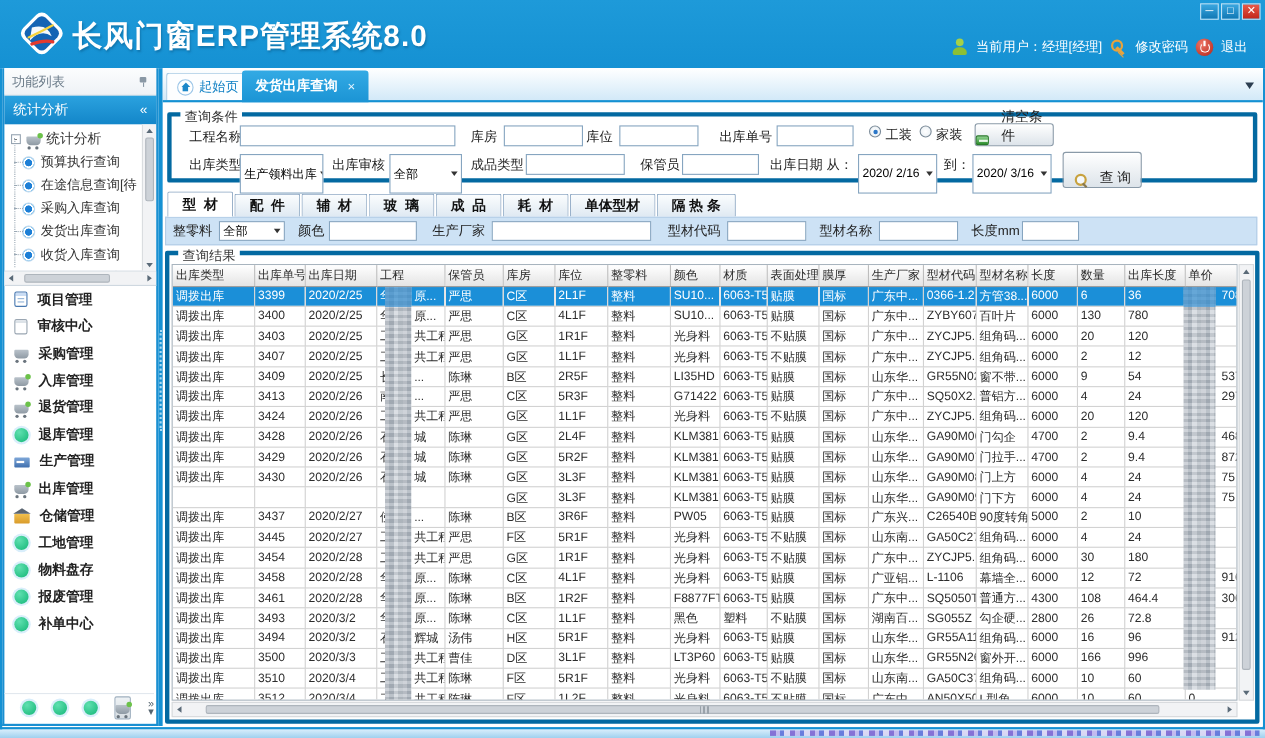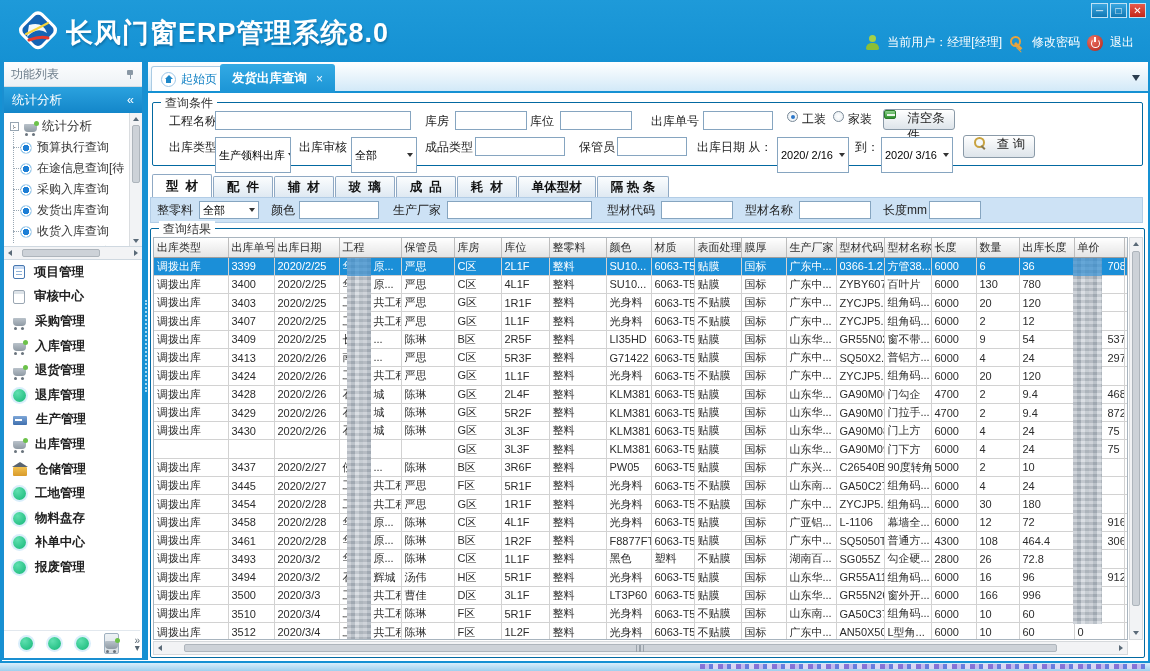--- a/index.html
+++ b/index.html
@@ -79,31 +79,31 @@
   .tabstrip{position:absolute;left:0;top:0;width:100%;height:31px;background:linear-gradient(#ffffff,#d2e9f8);border-bottom:2px solid #1591d3}
   .tab-home{position:absolute;left:3px;top:4px;height:25px;background:#fdfeff;border:1px solid #aacbe4;border-bottom:none;border-radius:3px 3px 0 0;display:flex;align-items:center;gap:5px;padding:0 9px;font-size:12px;color:#1080c4}
   .home-icon{width:15px;height:15px;border-radius:50%;background:#fff;border:1px solid #9cc6e8;position:relative}
   .home-icon::before{content:'';position:absolute;left:2.5px;top:2px;border-left:4px solid transparent;border-right:4px solid transparent;border-bottom:4px solid #1e88c9}
   .home-icon::after{content:'';position:absolute;left:4px;top:6px;width:5px;height:4px;background:#1e88c9}
   .tab-active{position:absolute;left:72px;top:2px;height:29px;background:linear-gradient(#33aae4,#1b94d5);border-radius:3px 3px 0 0;display:flex;align-items:center;gap:9px;padding:0 12px;font-size:12.5px;font-weight:bold;color:#fff}
   .tab-close{font-weight:normal;font-size:12px;color:#e8f6ff;cursor:default}
   .tabs-dd{position:absolute;right:8px;top:13px;border-left:4px solid transparent;border-right:4px solid transparent;border-top:6px solid #2c3e50}
 
   
-  .group{position:absolute;border:1px solid #0369a1;border-radius:2px;background:#fff}
+  .group{position:absolute;border:4px solid #0369a1;border-radius:2px;background:#fff}
   .group-title{position:absolute;top:-8px;left:8px;background:#fff;padding:0 4px;font-size:12px;color:#333}
   #querybox{left:4px;top:40px;width:991px;height:64px}
   .ql{position:absolute;font-size:12px;color:#222;height:20px;line-height:20px;white-space:nowrap}
   .qi{position:absolute;height:19px;border:1px solid #86a5c0;background:#fff;font-size:11px;padding:0 3px;line-height:17px}
   .qsel{position:absolute;height:36px;border:1px solid #86a5c0;background:#fff;font-size:11px;display:flex;align-items:center;justify-content:space-between;padding:0 3px;white-space:nowrap;overflow:hidden}
   .dd{flex:none;border-left:3.5px solid transparent;border-right:3.5px solid transparent;border-top:4.5px solid #333;margin-left:3px}
   .radio-wrap{position:absolute;display:flex;align-items:flex-start;gap:4px;font-size:12px;color:#222;height:20px}
   .radio{width:11px;height:11px;border-radius:50%;border:1px solid #7a8a98;background:radial-gradient(#fff,#e6edf2);position:relative}
   .radio.on::after{content:'';position:absolute;left:2.5px;top:2.5px;width:4px;height:4px;border-radius:50%;background:#2c77c8}
-  .btn{position:absolute;display:flex;align-items:flex-start;gap:11px;justify-content:center;border:1px solid #8a9aa8;border-radius:3px;background:linear-gradient(#ffffff,#dde4ea);font-size:12.5px;color:#222;box-shadow:inset 0 1px 0 #fff;cursor:default}
+  .btn{position:absolute;display:flex;align-items:flex-end;gap:11px;justify-content:center;border:1px solid #8a9aa8;border-radius:3px;background:linear-gradient(#ffffff,#dde4ea);font-size:12.5px;color:#222;box-shadow:inset 0 1px 0 #fff;cursor:default}
   .clear-icon{width:13px;height:9px;background:linear-gradient(#8fd48f,#2e8f2e);border:1px solid #2a7a2a;border-radius:2px;position:relative}
   .clear-icon::after{content:'';position:absolute;left:2px;top:3px;width:8px;height:1.5px;background:#eaf7ea}
   .search-icon{width:13px;height:13px;position:relative}
   .search-icon::before{content:'';position:absolute;left:1px;top:1px;width:7px;height:7px;border-radius:50%;border:2px solid #c8a23f;background:#f4f8fb}
   .search-icon::after{content:'';position:absolute;left:9px;top:9px;width:5px;height:2px;background:#8a7a50;transform:rotate(45deg);transform-origin:0 0}
 
   
   .mtabs{position:absolute;left:4px;top:112px;display:flex;align-items:flex-end;height:23px}
   .mtab{height:21px;padding:0 13px;border:1px solid #8fa9c4;border-bottom:none;background:linear-gradient(#fbfdfe,#dfe9f2);font-size:12.5px;font-weight:bold;color:#111;display:flex;align-items:center;margin-right:1px;border-radius:2px 2px 0 0;white-space:pre}
   .mtab.active{height:23px;background:#fff;position:relative;z-index:2}
@@ -260,25 +260,25 @@
         <div class="menu-item">
           <span class="mi green-dot-icon"></span>
           <span>工地管理</span>
         </div>
         <div class="menu-item">
           <span class="mi green-dot-icon"></span>
           <span>物料盘存</span>
         </div>
         <div class="menu-item">
           <span class="mi green-dot-icon"></span>
+          <span>报废管理</span>
+        </div>
+        <div class="menu-item">
+          <span class="mi green-dot-icon"></span>
           <span>补单中心</span>
-        </div>
-        <div class="menu-item">
-          <span class="mi green-dot-icon"></span>
-          <span>报废管理</span>
         </div>
       </div>
     <div class="side-bottom">
       <span class="mi green-dot-icon"></span>
       <span class="mi green-dot-icon"></span>
       <span class="mi green-dot-icon"></span>
       <span class="side-cart-btn">
           <span class="mi cart-in-icon"></span>
         </span>
       <span class="chev">»<br>▾</span>
@@ -340,21 +340,21 @@
       <span class="ql" style="left:544px;top:34px">出库日期 从：</span>
       <div class="qsel" style="left:624px;top:34px;width:72px">
         <span>2020/ 2/16</span>
           <span class="dd"></span>
       </div>
       <span class="ql" style="left:702px;top:34px">到：</span>
       <div class="qsel" style="left:728px;top:34px;width:72px">
         <span>2020/ 3/16</span>
           <span class="dd"></span>
       </div>
-      <div class="btn" style="left:810px;top:32px;width:72px;height:23px">
+      <div class="btn" style="left:810px;top:32px;width:72px;height:33px">
         <span class="search-icon"></span>
         <span>查  询</span>
       </div>
     </div>
 
     <div class="mtabs" id="mtabs">
         <div class="mtab active">型  材</div>
         <div class="mtab">配  件</div>
         <div class="mtab">辅  材</div>
         <div class="mtab">玻  璃</div>

